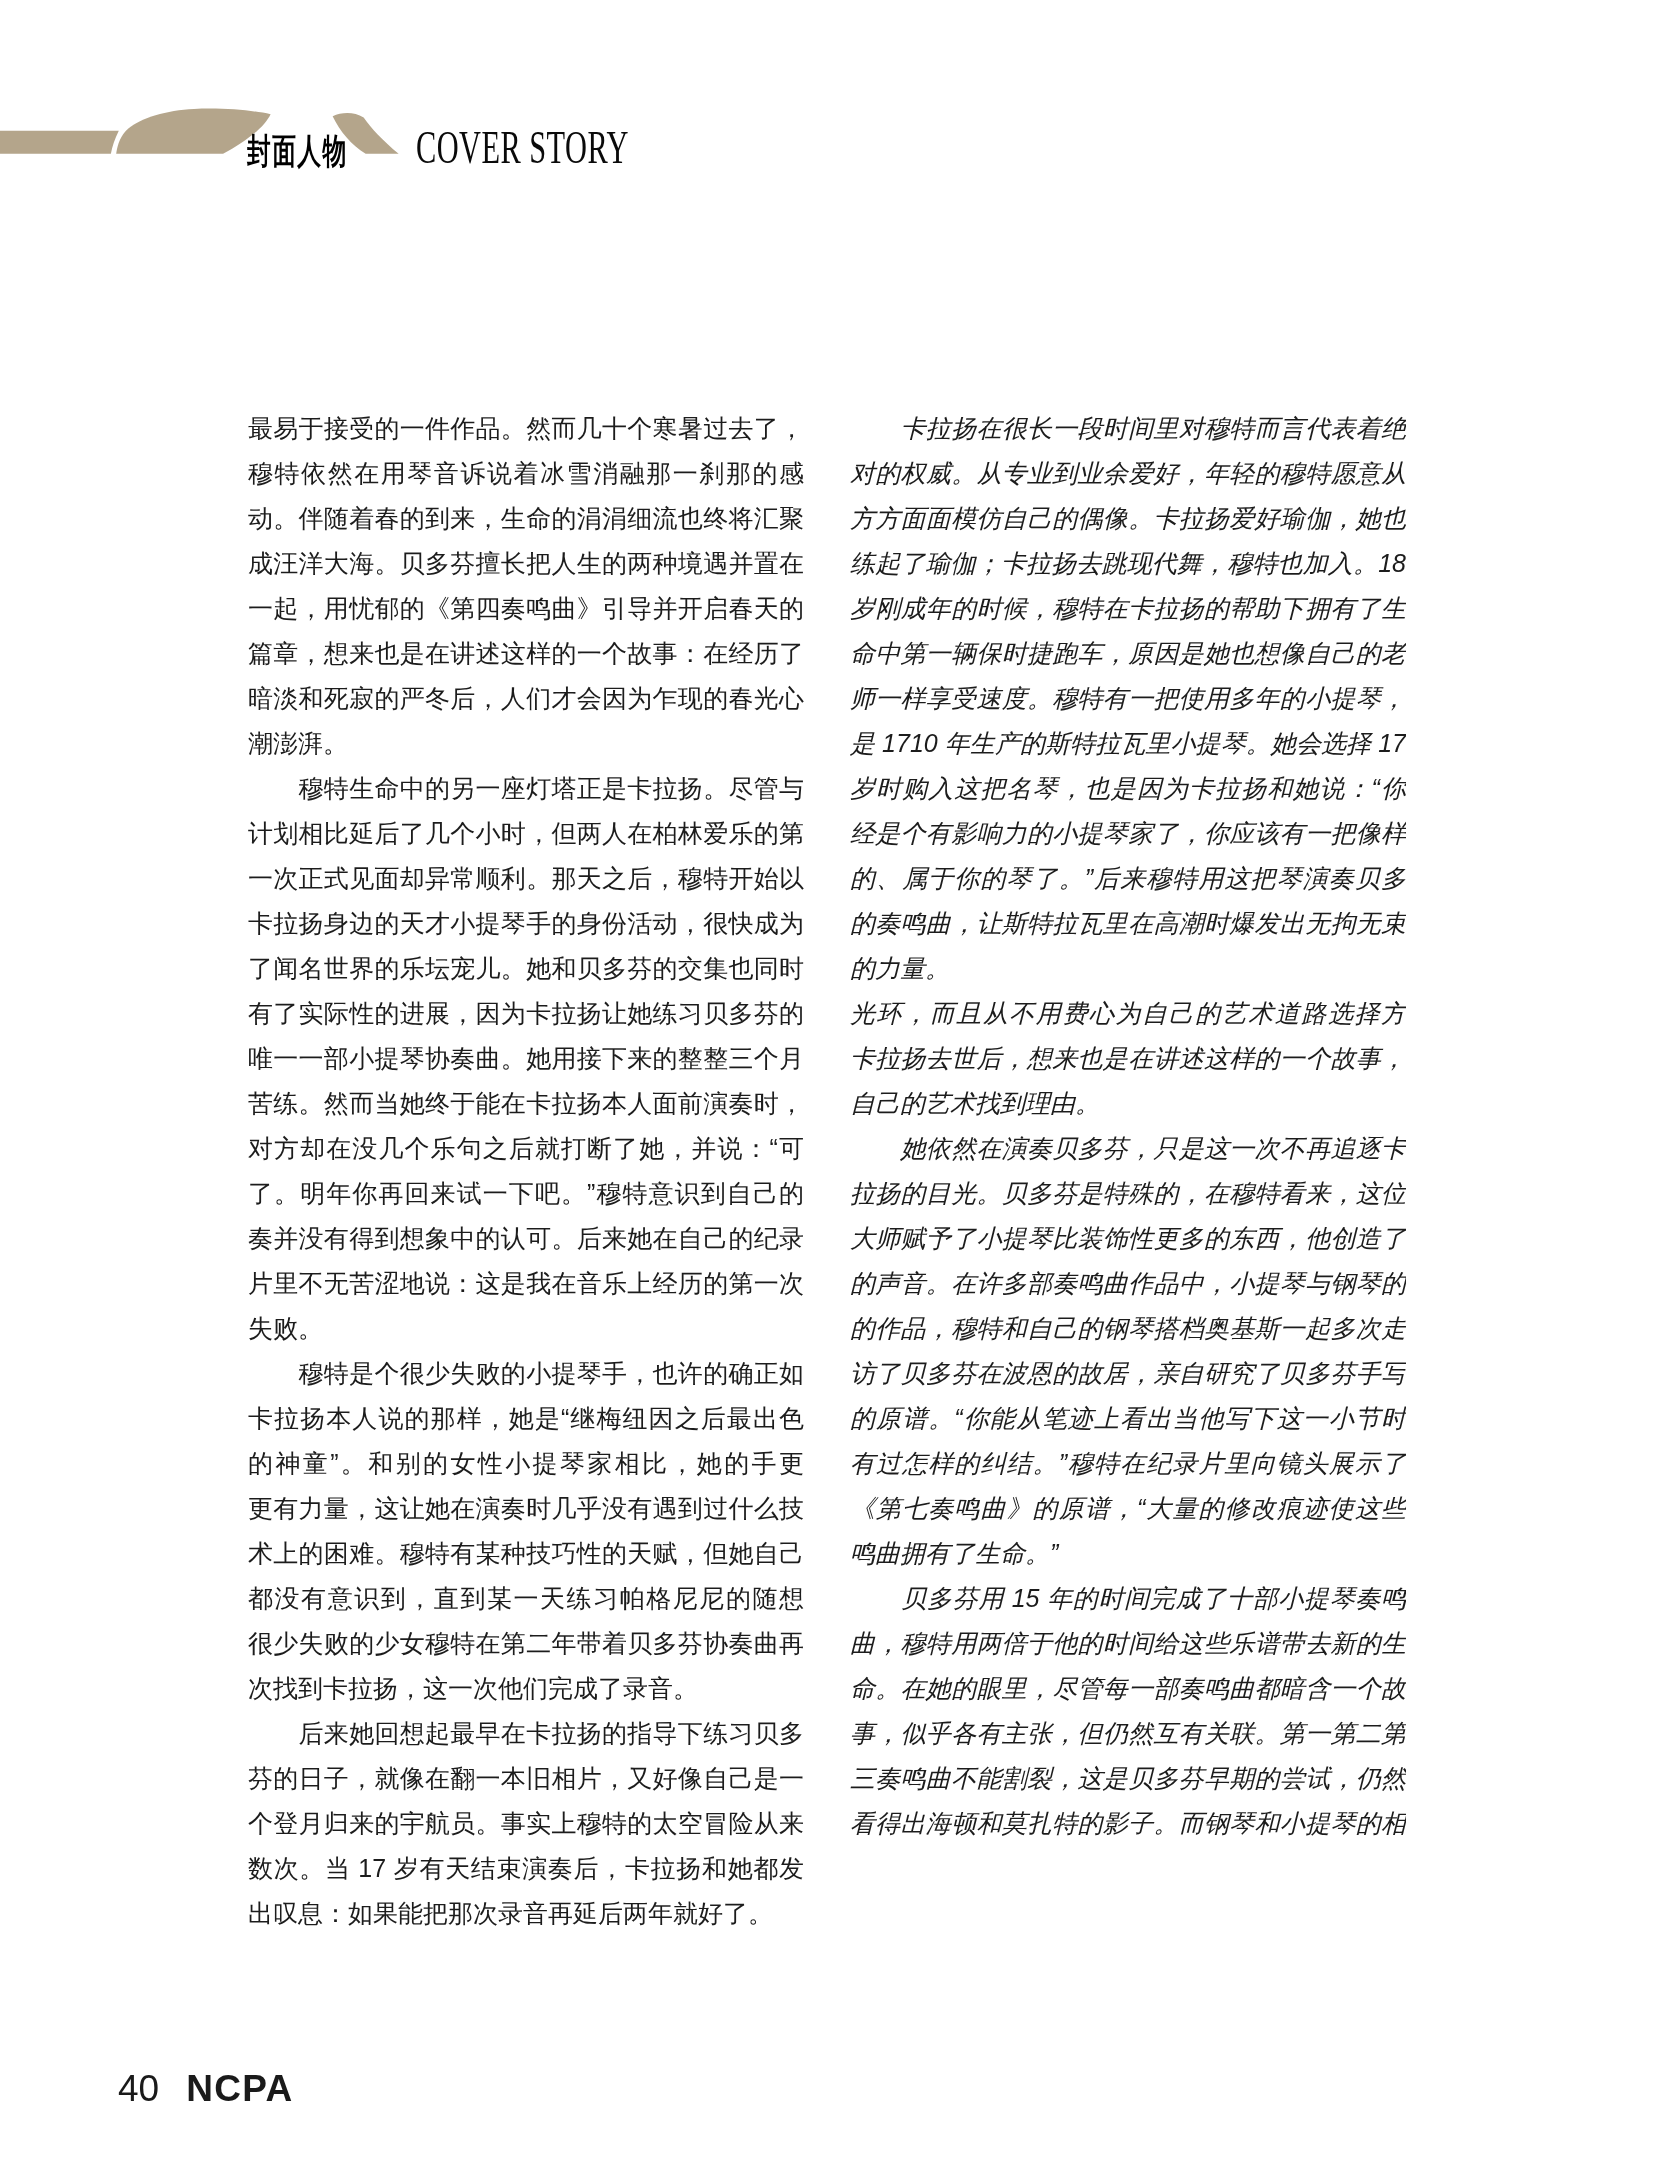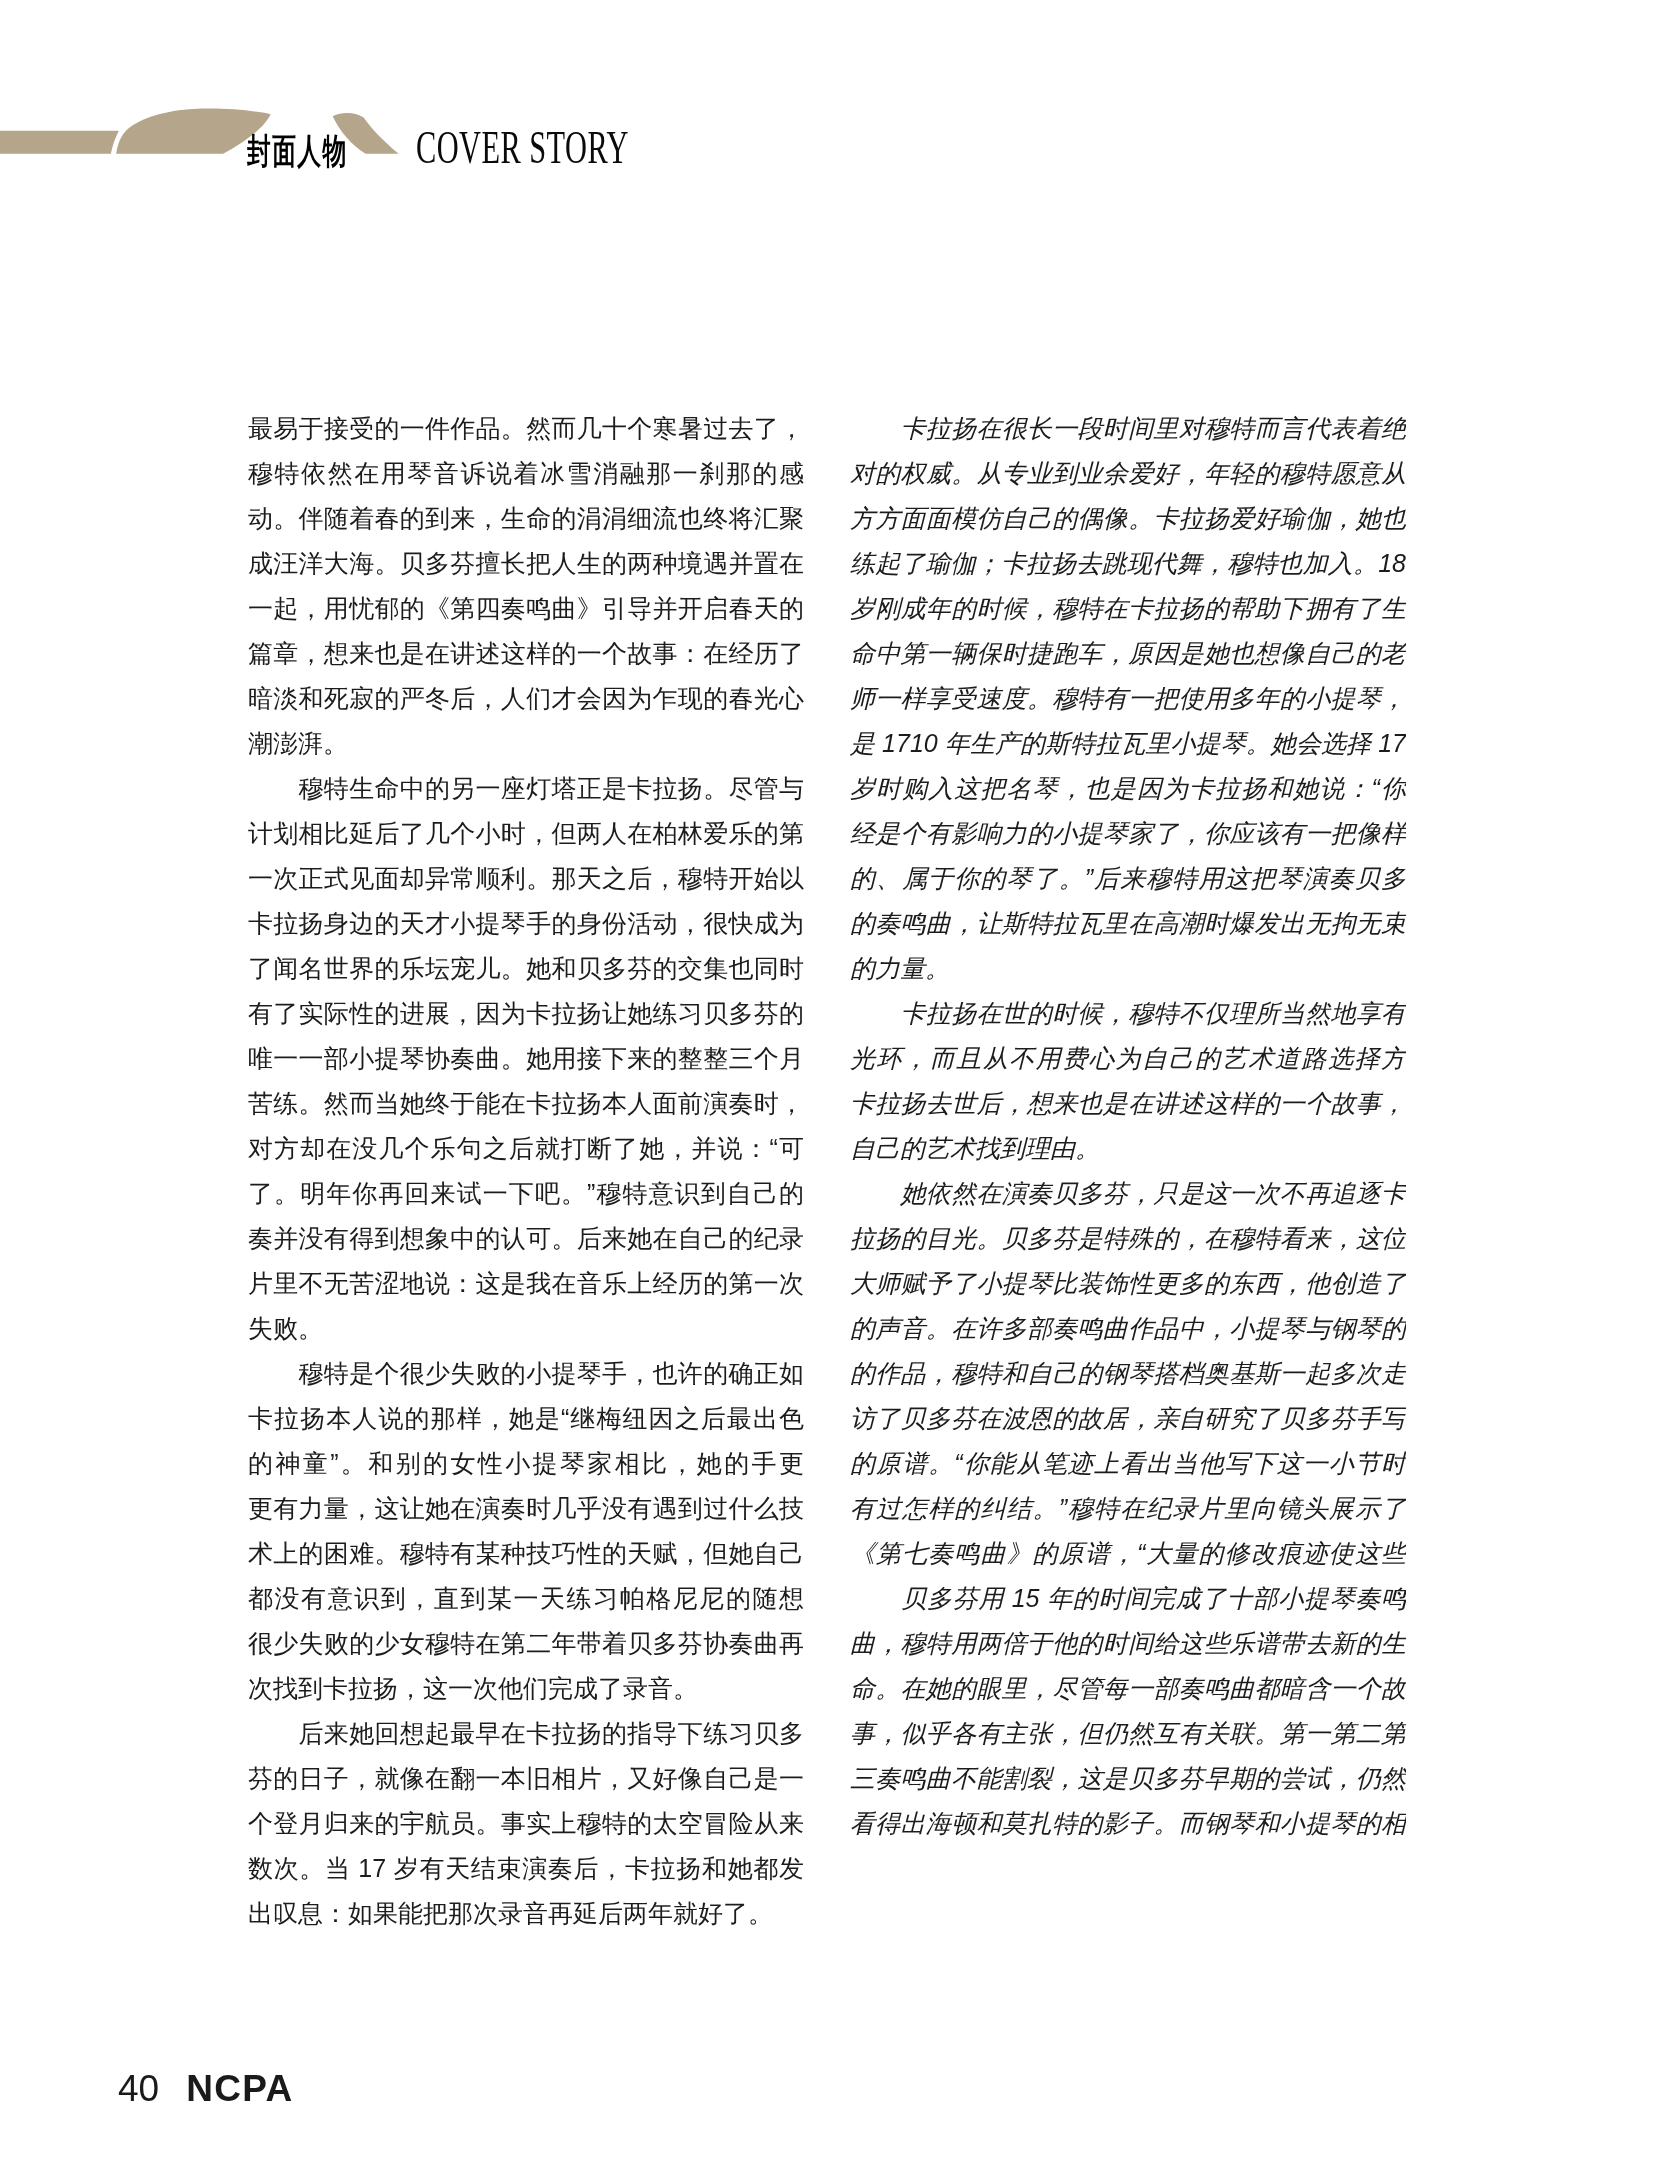--- a/index.html
+++ b/index.html
@@ -121,33 +121,33 @@
       <div class="line">练起了瑜伽；卡拉扬去跳现代舞，穆特也加入。18</div>
       <div class="line">岁刚成年的时候，穆特在卡拉扬的帮助下拥有了生</div>
       <div class="line">命中第一辆保时捷跑车，原因是她也想像自己的老</div>
       <div class="line">师一样享受速度。穆特有一把使用多年的小提琴，</div>
       <div class="line">是 1710 年生产的斯特拉瓦里小提琴。她会选择 17</div>
       <div class="line">岁时购入这把名琴，也是因为卡拉扬和她说：“你已</div>
       <div class="line">经是个有影响力的小提琴家了，你应该有一把像样</div>
       <div class="line">的、属于你的琴了。”后来穆特用这把琴演奏贝多芬</div>
       <div class="line">的奏鸣曲，让斯特拉瓦里在高潮时爆发出无拘无束</div>
       <div class="line para-end">的力量。</div>
-      <div class="line">　　卡拉扬在世的时候，穆特不仅理所当然地享有</div>
       <div class="line">光环，而且从不用费心为自己的艺术道路选择方向。</div>
       <div class="line">卡拉扬去世后，想来也是在讲述这样的一个故事，为</div>
       <div class="line para-end">自己的艺术找到理由。</div>
       <div class="line">　　她依然在演奏贝多芬，只是这一次不再追逐卡</div>
       <div class="line">拉扬的目光。贝多芬是特殊的，在穆特看来，这位</div>
       <div class="line">大师赋予了小提琴比装饰性更多的东西，他创造了</div>
       <div class="line">的声音。在许多部奏鸣曲作品中，小提琴与钢琴的</div>
       <div class="line">的作品，穆特和自己的钢琴搭档奥基斯一起多次走</div>
       <div class="line">访了贝多芬在波恩的故居，亲自研究了贝多芬手写</div>
       <div class="line">的原谱。“你能从笔迹上看出当他写下这一小节时曾</div>
       <div class="line">有过怎样的纠结。”穆特在纪录片里向镜头展示了</div>
       <div class="line">《第七奏鸣曲》的原谱，“大量的修改痕迹使这些奏</div>
+      <div class="line para-end">鸣曲拥有了生命。”</div>
       <div class="line">　　贝多芬用 15 年的时间完成了十部小提琴奏鸣</div>
       <div class="line">曲，穆特用两倍于他的时间给这些乐谱带去新的生</div>
       <div class="line">命。在她的眼里，尽管每一部奏鸣曲都暗含一个故</div>
       <div class="line">事，似乎各有主张，但仍然互有关联。第一第二第</div>
       <div class="line">三奏鸣曲不能割裂，这是贝多芬早期的尝试，仍然</div>
       <div class="line">看得出海顿和莫扎特的影子。而钢琴和小提琴的相</div>
     </div>
 </main>
 
 <footer class="page-footer">

